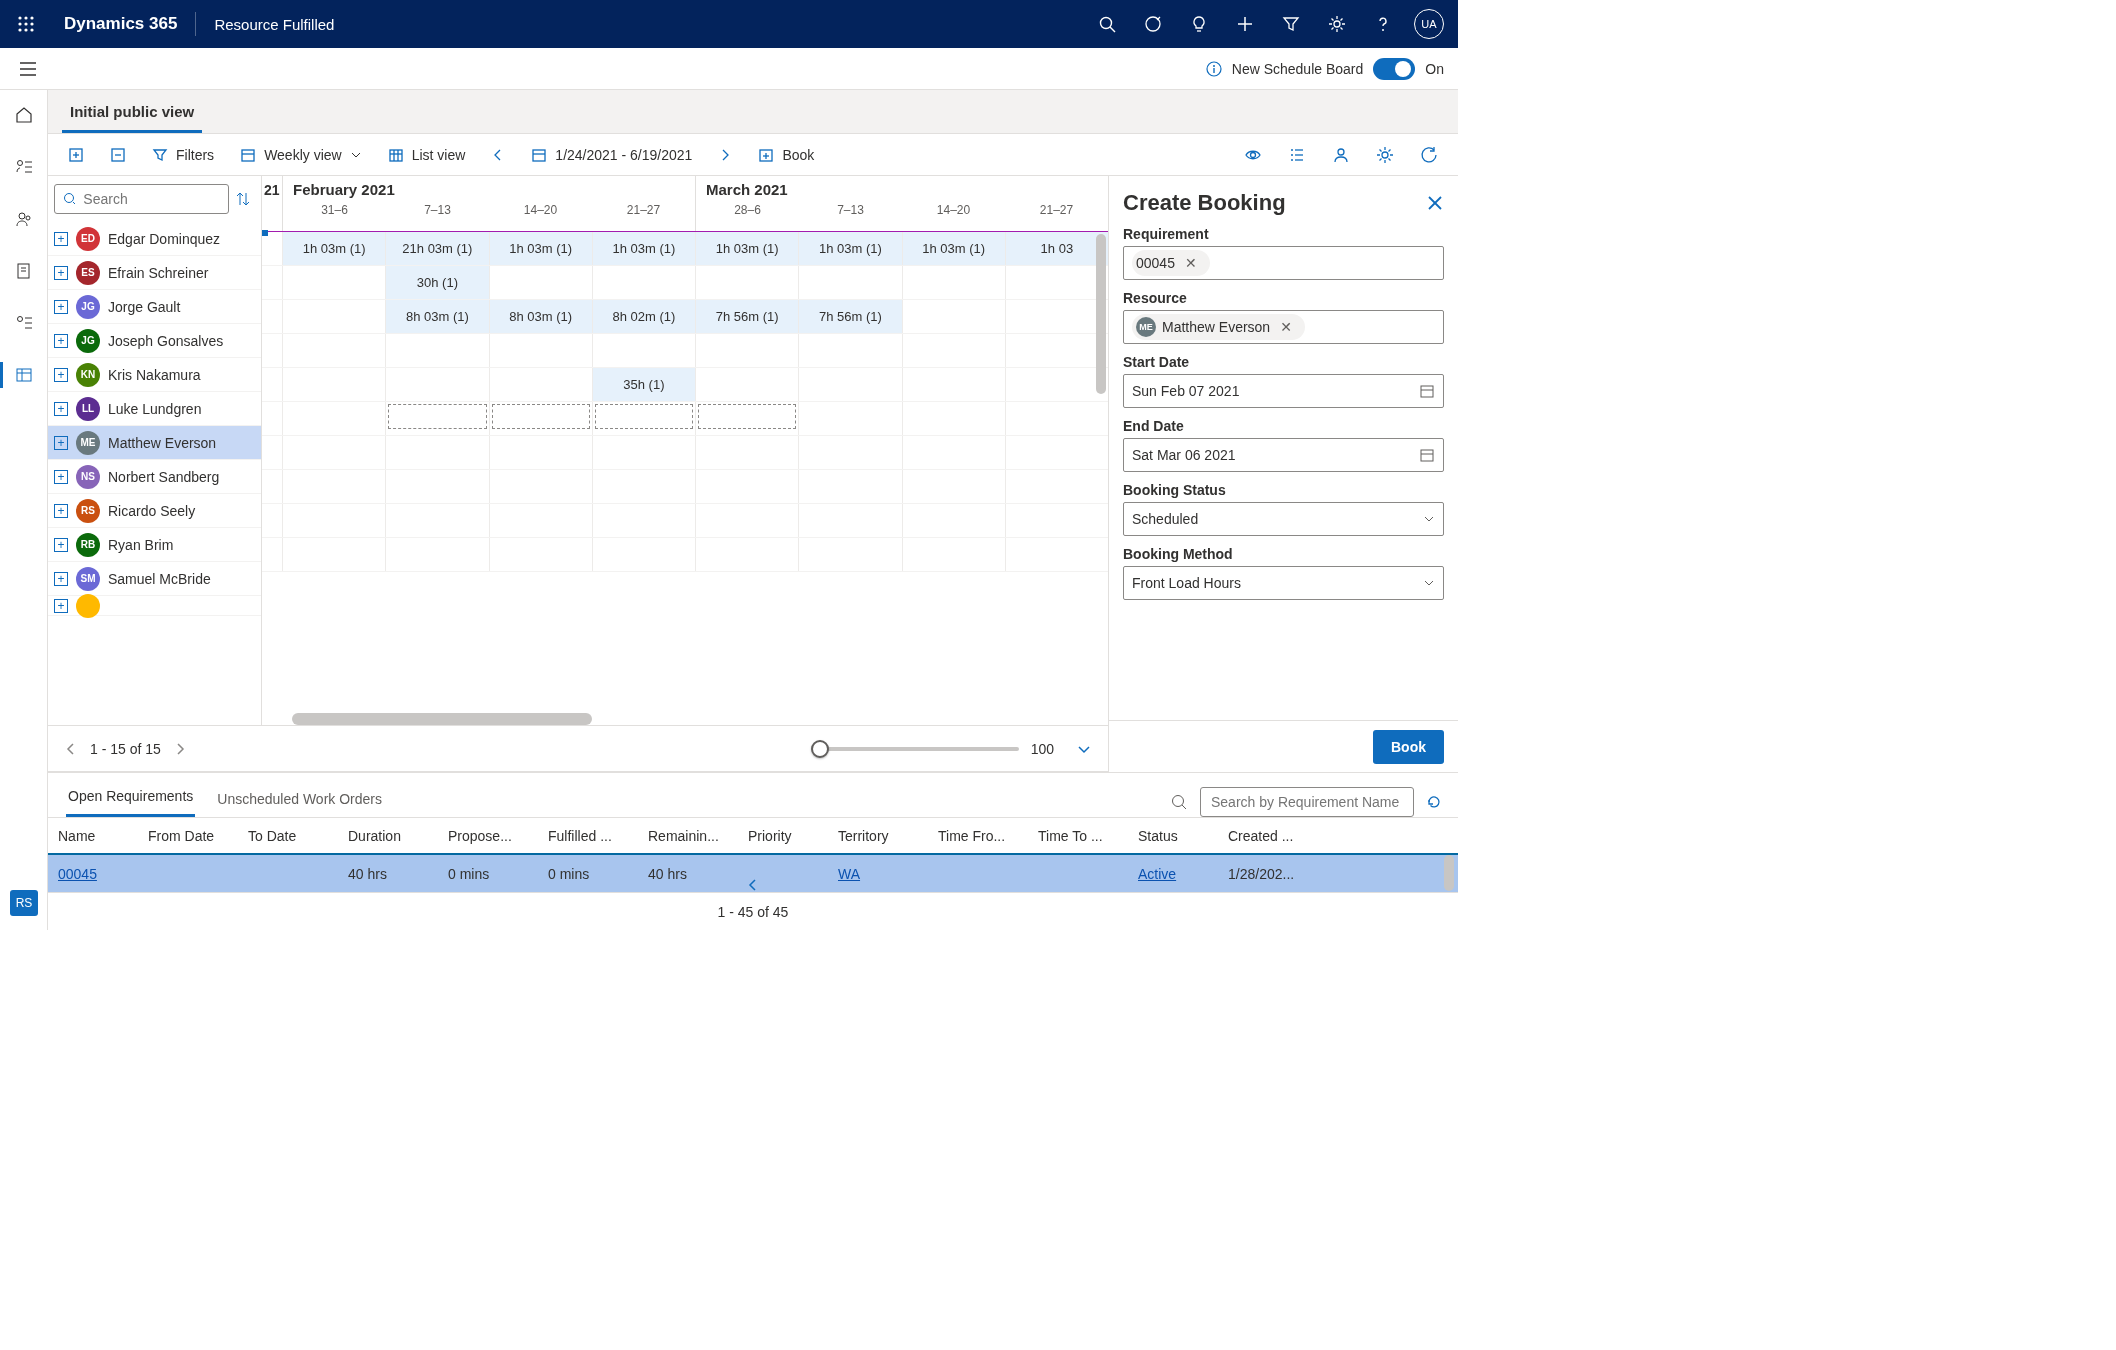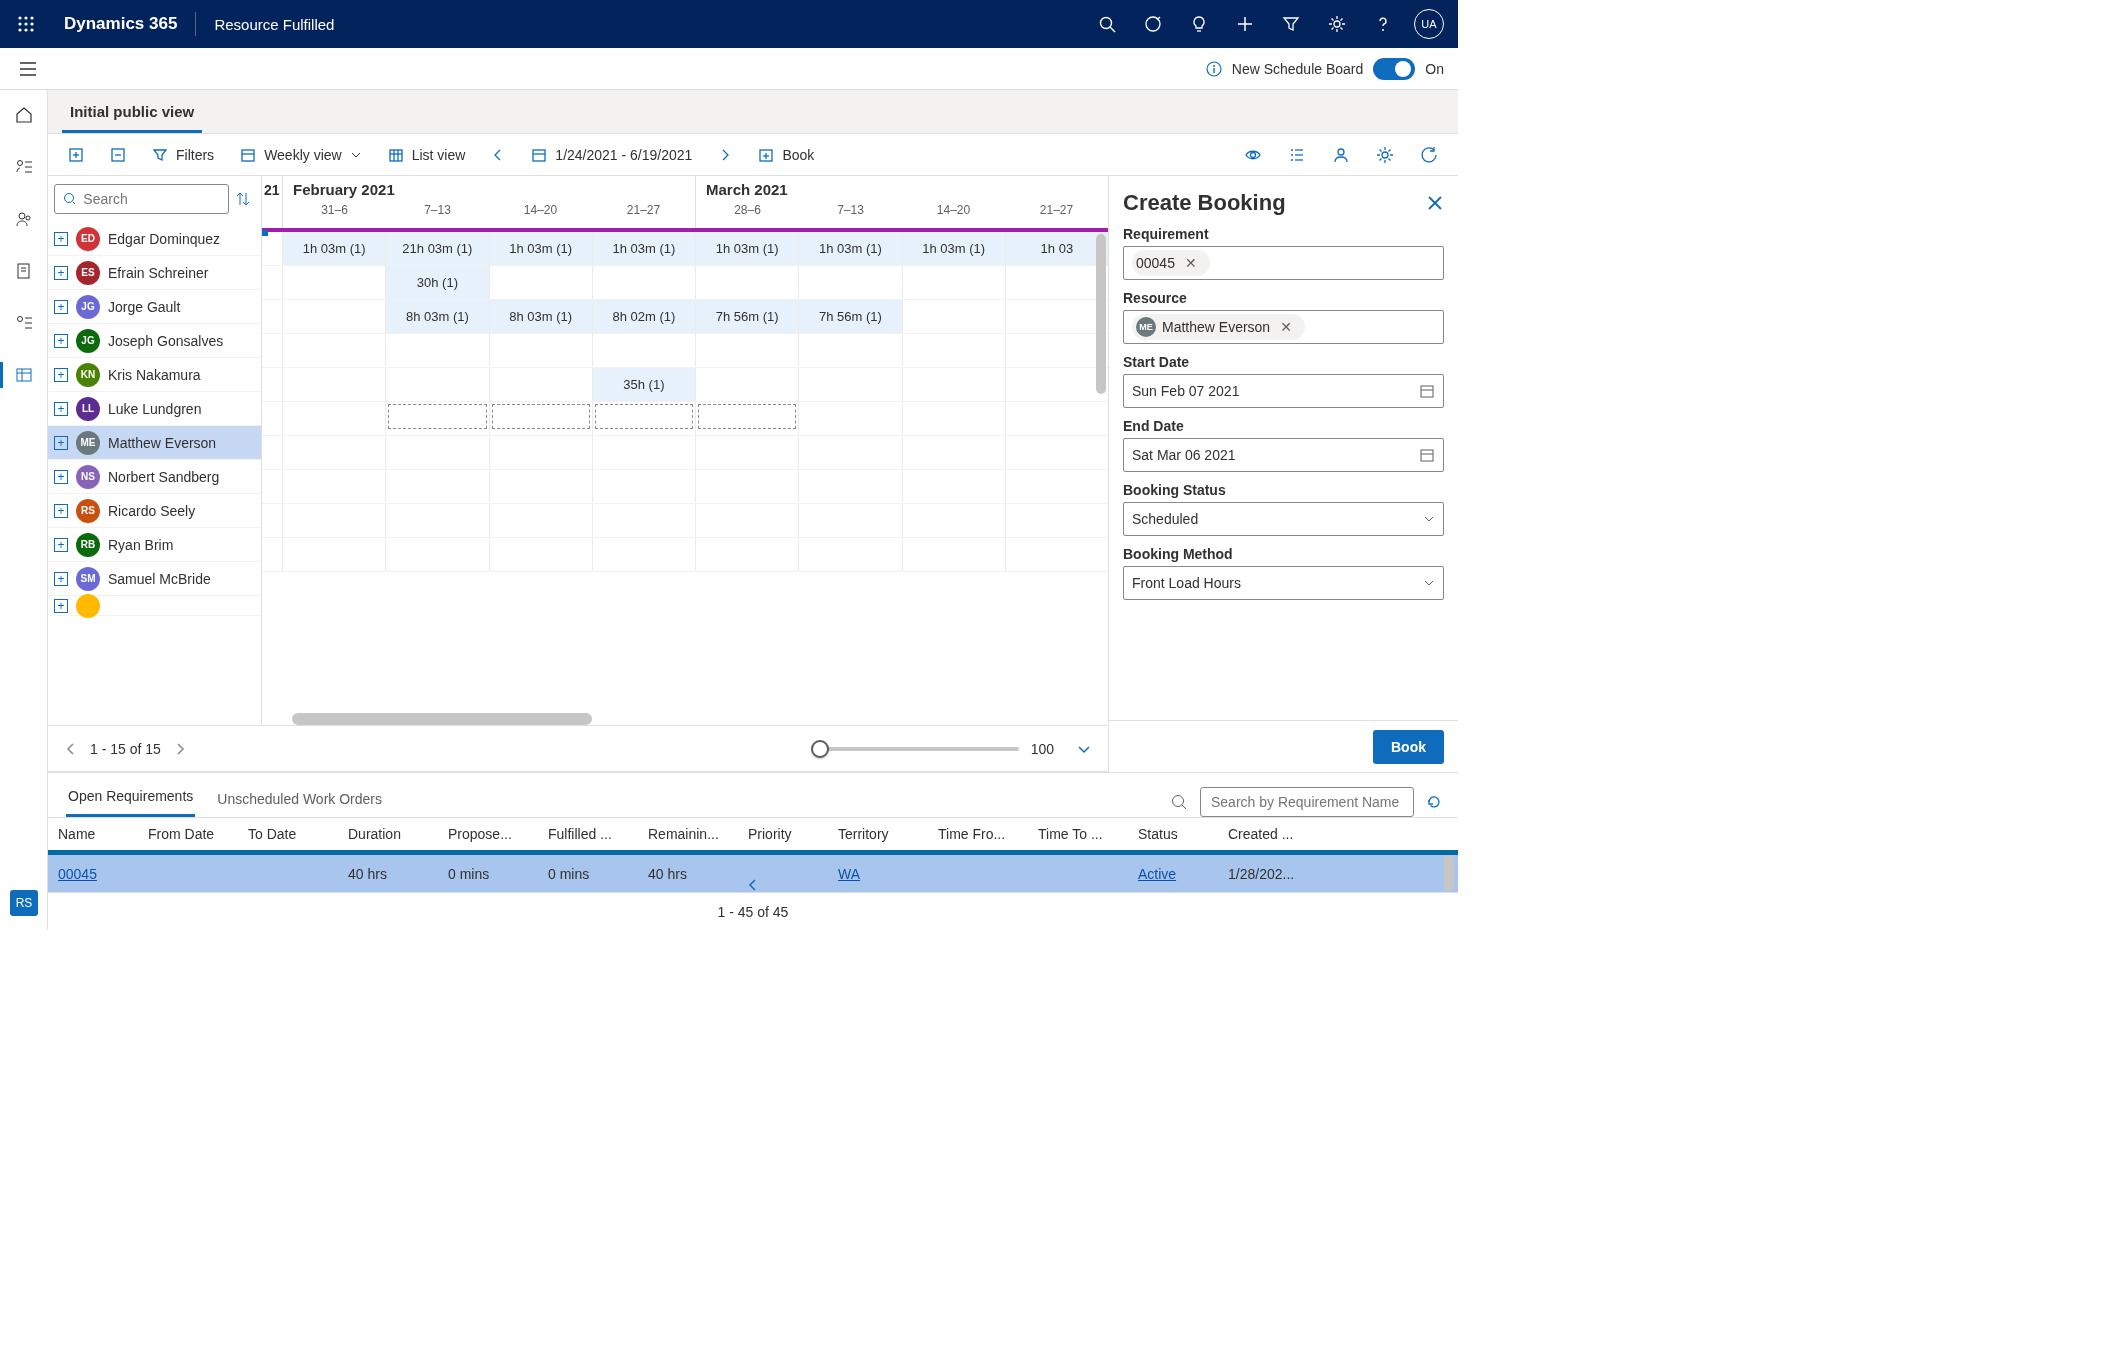--- a/index.html
+++ b/index.html
@@ -53,21 +53,21 @@
   .searchbox input { border:none; outline:none; width:100%; font-size:14px; color:#323130; }
   .sort-btn { color:#0f6cbd; cursor:pointer; }
   .reslist { flex:1; overflow:auto; }
   .resrow { height:34px; display:flex; align-items:center; gap:8px; padding:0 6px; border-bottom:1px solid #f3f2f1; cursor:pointer; }
   .resrow.selected { background:#c7d8f5; }
   .expand-sq { width:14px; height:14px; border:1px solid #0f6cbd; color:#0f6cbd; display:flex; align-items:center; justify-content:center; font-size:12px; line-height:1; }
   .pchip { width:24px; height:24px; border-radius:50%; display:flex; align-items:center; justify-content:center; font-size:10px; color:#fff; font-weight:600; }
   .rname { font-size:14px; }
 
   .gridwrap { flex:1; overflow:hidden; position:relative; }
-  .ghead { height:56px; border-bottom:4px solid #a21caf; display:flex; }
+  .ghead { height:56px; border-bottom:1px solid #a21caf; display:flex; }
   .ghead .yr { width:20px; font-size:14px; font-weight:700; padding:6px 0 0 2px; }
   .gmonths { flex:1; display:flex; }
   .gmonth { flex:1; border-left:1px solid #e1dfdd; }
   .gmonth .mtitle { font-size:15px; font-weight:700; padding:5px 10px; }
   .gweeks { display:flex; }
   .gweek { flex:1; text-align:center; font-size:12px; color:#605e5c; }
   .gbody { position:absolute; top:56px; left:0; right:0; bottom:22px; overflow:auto; }
   .gbody-row { height:34px; display:flex; align-items:stretch; border-bottom:1px solid #f3f2f1; }
   .gbody-row .yrcol { width:20px; position:relative; }
   .gbody-row .mcol { flex:1; display:flex; }
@@ -90,21 +90,21 @@
   
   .bottom { position:absolute; left:48px; right:0; bottom:0; height:158px; border-top:1px solid #e1dfdd; background:#fff; }
   .btabs { height:44px; display:flex; align-items:flex-end; padding-left:18px; gap:20px; }
   .btab { padding:10px 2px; font-size:14px; cursor:pointer; }
   .btab.active { color:#323130; font-weight:400; border-bottom:3px solid #0f6cbd; }
   .btab.inactive { color:#605e5c; }
   .btabs .bspacer { flex:1; }
   .bsearch { display:flex; align-items:center; gap:12px; padding-right:16px; }
   .bsearchbox { height:30px; width:214px; border:1px solid #8a8886; border-radius:3px; padding:0 8px; display:flex; align-items:center; }
   .bsearchbox input { border:none; outline:none; width:100%; font-size:14px; }
-  .bthead { height:38px; border-top:1px solid #e1dfdd; border-bottom:5px solid #0369a1; display:flex; align-items:center; font-size:14px; }
+  .bthead { height:38px; border-top:1px solid #e1dfdd; border-bottom:2px solid #0369a1; display:flex; align-items:center; font-size:14px; }
   .bthead .bcol, .btrow .bcell { padding:0 10px; overflow:hidden; text-overflow:ellipsis; white-space:nowrap; }
   .btrow { height:38px; display:flex; align-items:center; background:#a8c5ee; font-size:14px; border-bottom:1px solid #e1dfdd; }
   .btrow .link { color:#0b52b0; text-decoration:underline; }
   .bpager { height:38px; display:flex; align-items:center; justify-content:center; gap:12px; font-size:14px;flex-direction:column; }
   .bvscroll { position:absolute; top:82px; right:4px; width:10px; height:36px; background:#c8c6c4; border-radius:5px; }
 
   
   .rpanel { position:absolute; top:176px; right:0; width:350px; bottom:158px; border-left:1px solid #e1dfdd; background:#fff; display:flex; flex-direction:column; }
   .rpanel-body { flex:1; overflow:auto; padding:14px 14px 0 14px; position:relative; }
   .rpanel-body::-webkit-scrollbar { width:10px; }

